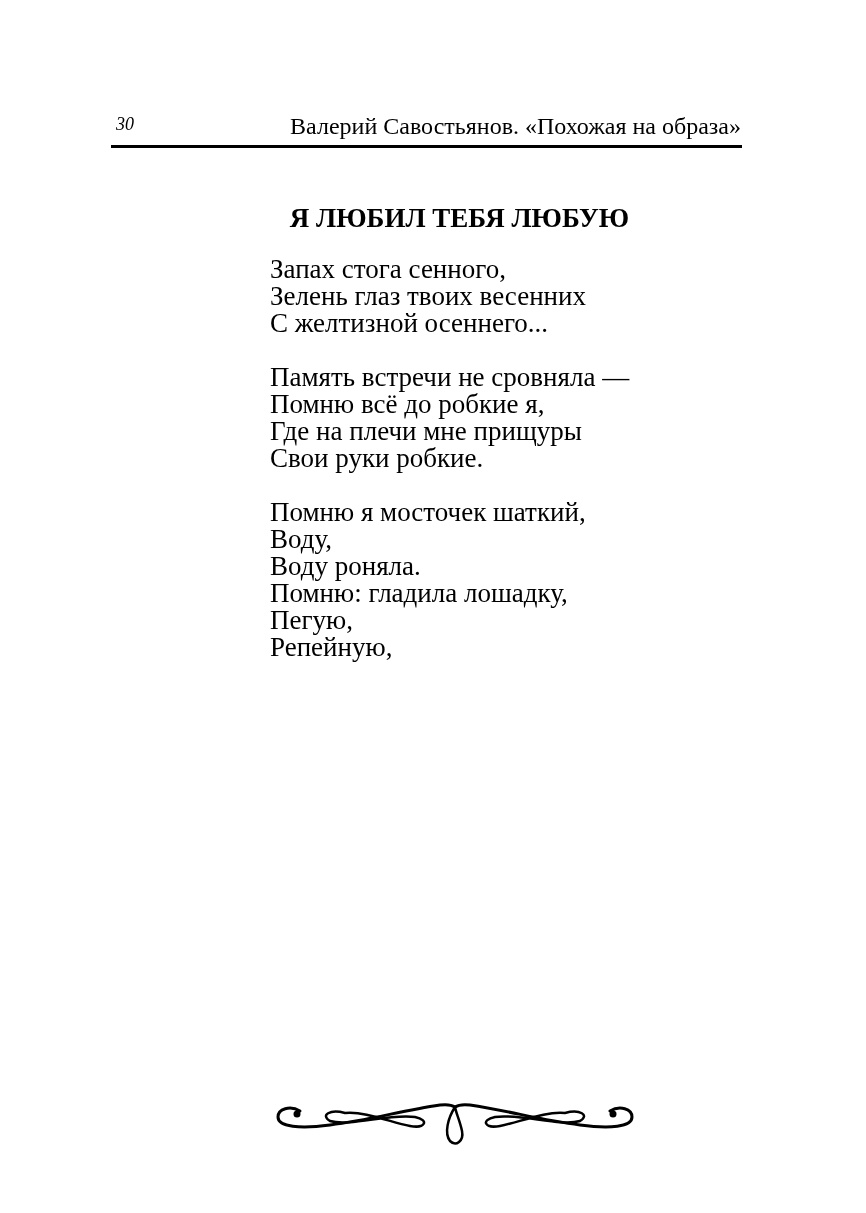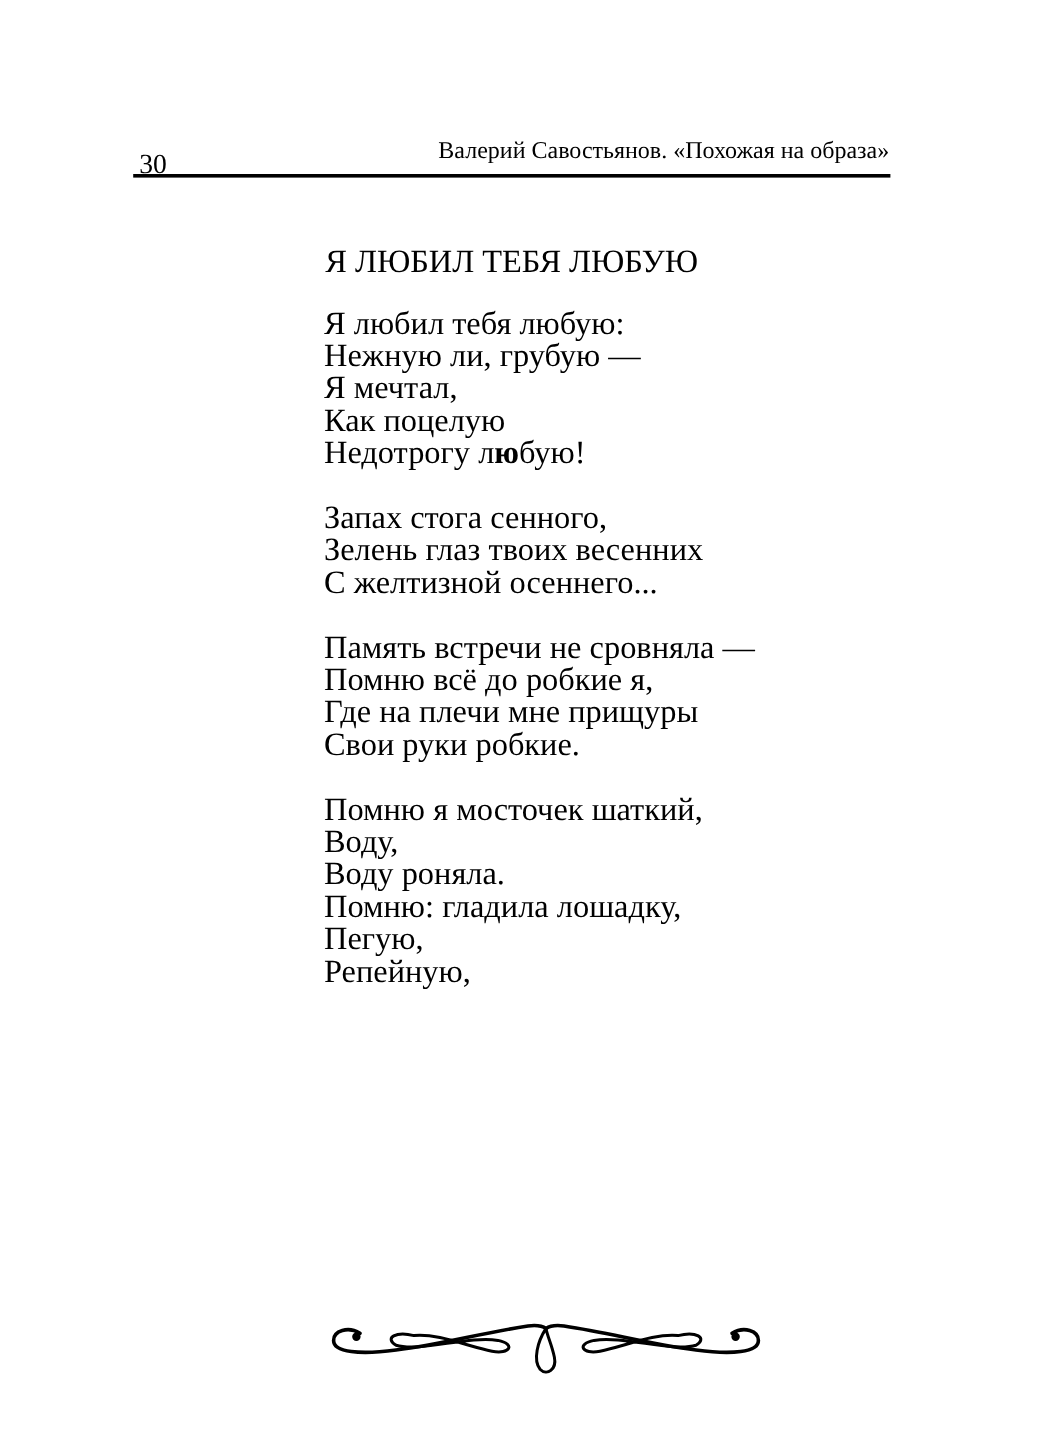--- a/index.html
+++ b/index.html
@@ -3,52 +3,46 @@
   <meta charset="utf-8">
   <style>
     html, body { margin: 0; padding: 0; background: #ffffff; }
     body {
       width: 866px; height: 1213px; position: relative; overflow: hidden;
       font-family: "Liberation Serif", "DejaVu Serif", serif; color: #000;
     }
     .header {
       position: absolute; left: 111px; top: 107px; width: 632px; height: 36px;
     }
-    .page-num { position: absolute; left: 5px; top: 16px; font-size: 23px; line-height: 28px; }
-    .running-title { position: absolute; right: 2px; top: 5px; font-size: 20px; line-height: 28px; }
+    .page-num { position: absolute; left: 5px; top: 3px; font-size: 18px; line-height: 28px; font-style: italic; }
+    .running-title { position: absolute; right: 2px; top: 5px; font-size: 24px; line-height: 28px; }
     .rule { position: absolute; left: 111px; top: 145px; width: 631px; height: 3px; background: #000; }
     .poem { position: absolute; left: 270px; top: 200px; }
     .poem-title {
-      font-weight: normal; font-size: 27px; line-height: 36px; margin: 0 0 20px 1px;
+      font-weight: bold; font-size: 27px; line-height: 36px; margin: 0 0 20px 1px;
       letter-spacing: 0px;
+      text-align: right;
     }
     .stanza { margin-bottom: 27px; }
     .line { font-size: 27px; line-height: 27px; white-space: nowrap; }
     .line b { font-weight: bold; }
     .ornament { position: absolute; left: 270px; top: 1093px; width: 370px; height: 60px; }
   </style>
 </head>
 <body>
 
 <div class="header">
   <span class="page-num">30</span>
   <span class="running-title">Валерий Савостьянов. «Похожая на образа»</span>
 </div>
 <div class="rule"></div>
 
 <div class="poem">
   <div class="poem-title">Я ЛЮБИЛ ТЕБЯ ЛЮБУЮ</div>
 
-  <div class="stanza">
-    <div class="line">Я любил тебя любую:</div>
-    <div class="line">Нежную ли, грубую —</div>
-    <div class="line">Я мечтал,</div>
-    <div class="line">Как поцелую</div>
-    <div class="line"><span>Недотрогу л</span><b>ю</b><span>бую!</span></div>
-  </div>
 
 
   <div class="stanza">
     <div class="line">Запах стога сенного,</div>
     <div class="line">Зелень глаз твоих весенних</div>
     <div class="line">С желтизной осеннего...</div>
   </div>
 
   <div class="stanza">
     <div class="line">Память встречи не сровняла —</div>

